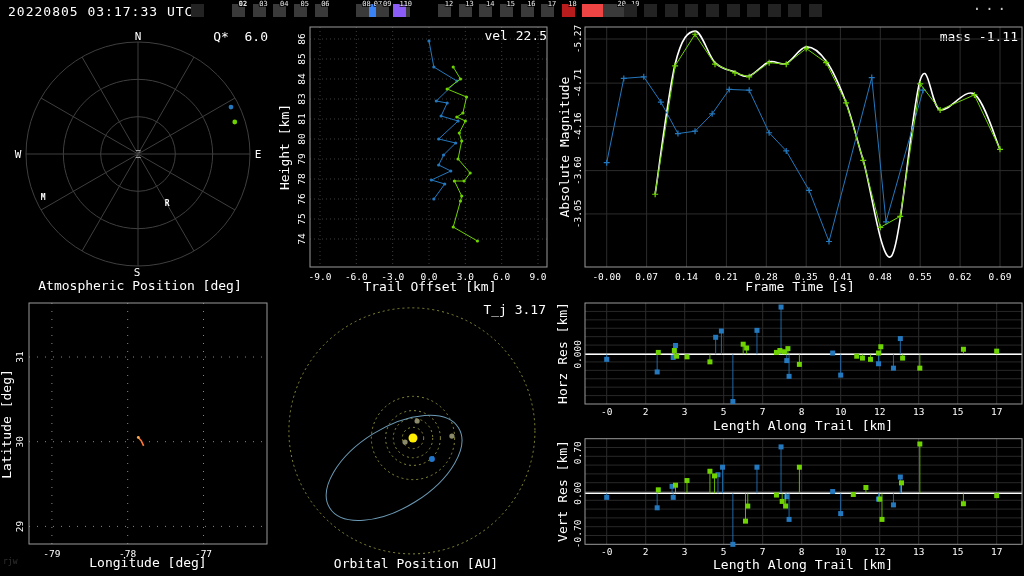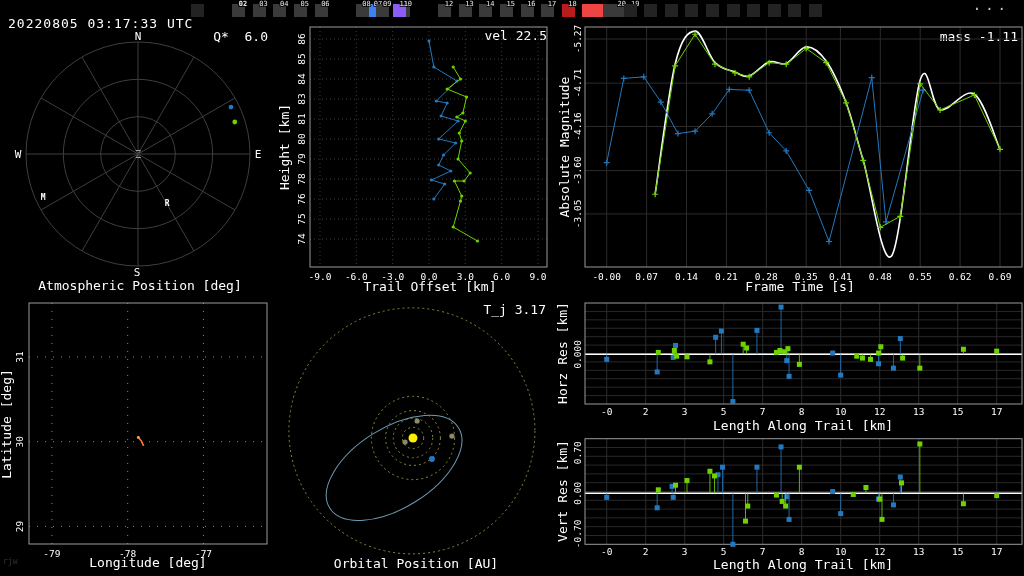--- a/index.html
+++ b/index.html
@@ -1,19 +1,19 @@
 <!DOCTYPE html>
 <html><head>
 <meta charset="utf-8">
 <style>
   html,body{margin:0;padding:0;background:#000;}
   #screen{position:relative;width:1024px;height:576px;background:#000;overflow:hidden;
           font-family:"DejaVu Sans Mono",monospace;}
   #topbar{position:absolute;left:0;top:0;width:1024px;height:24px;background:#000;}
-  #timestamp{position:absolute;left:8px;top:16px;color:#fff;font-size:13px;letter-spacing:1px;white-space:pre;}
+  #timestamp{position:absolute;left:8px;top:4px;color:#fff;font-size:13px;letter-spacing:1px;white-space:pre;}
   .fsq{position:absolute;top:4px;width:13px;height:13px;background:#3a3a3a;}
   .fsq .num{position:absolute;top:-4px;right:-2px;font-size:7px;line-height:8px;color:#e8e8e8;
             text-shadow:1px 1px 0 #000,-1px -1px 0 #000,1px -1px 0 #000,-1px 1px 0 #000;}
   #menu-dots{position:absolute;right:14px;top:1px;color:#c8c8c8;font-size:14px;letter-spacing:4px;cursor:default;}
   #plot-svg{position:absolute;left:0;top:0;}
   text{font-family:"DejaVu Sans Mono",monospace;fill:#fff;}
   .stat{font-size:13px;}
   .ptitle{font-size:13px;}
   .tick{font-size:9.5px;}
   #watermark{position:absolute;left:3px;top:557px;color:#323232;font-size:8px;}

